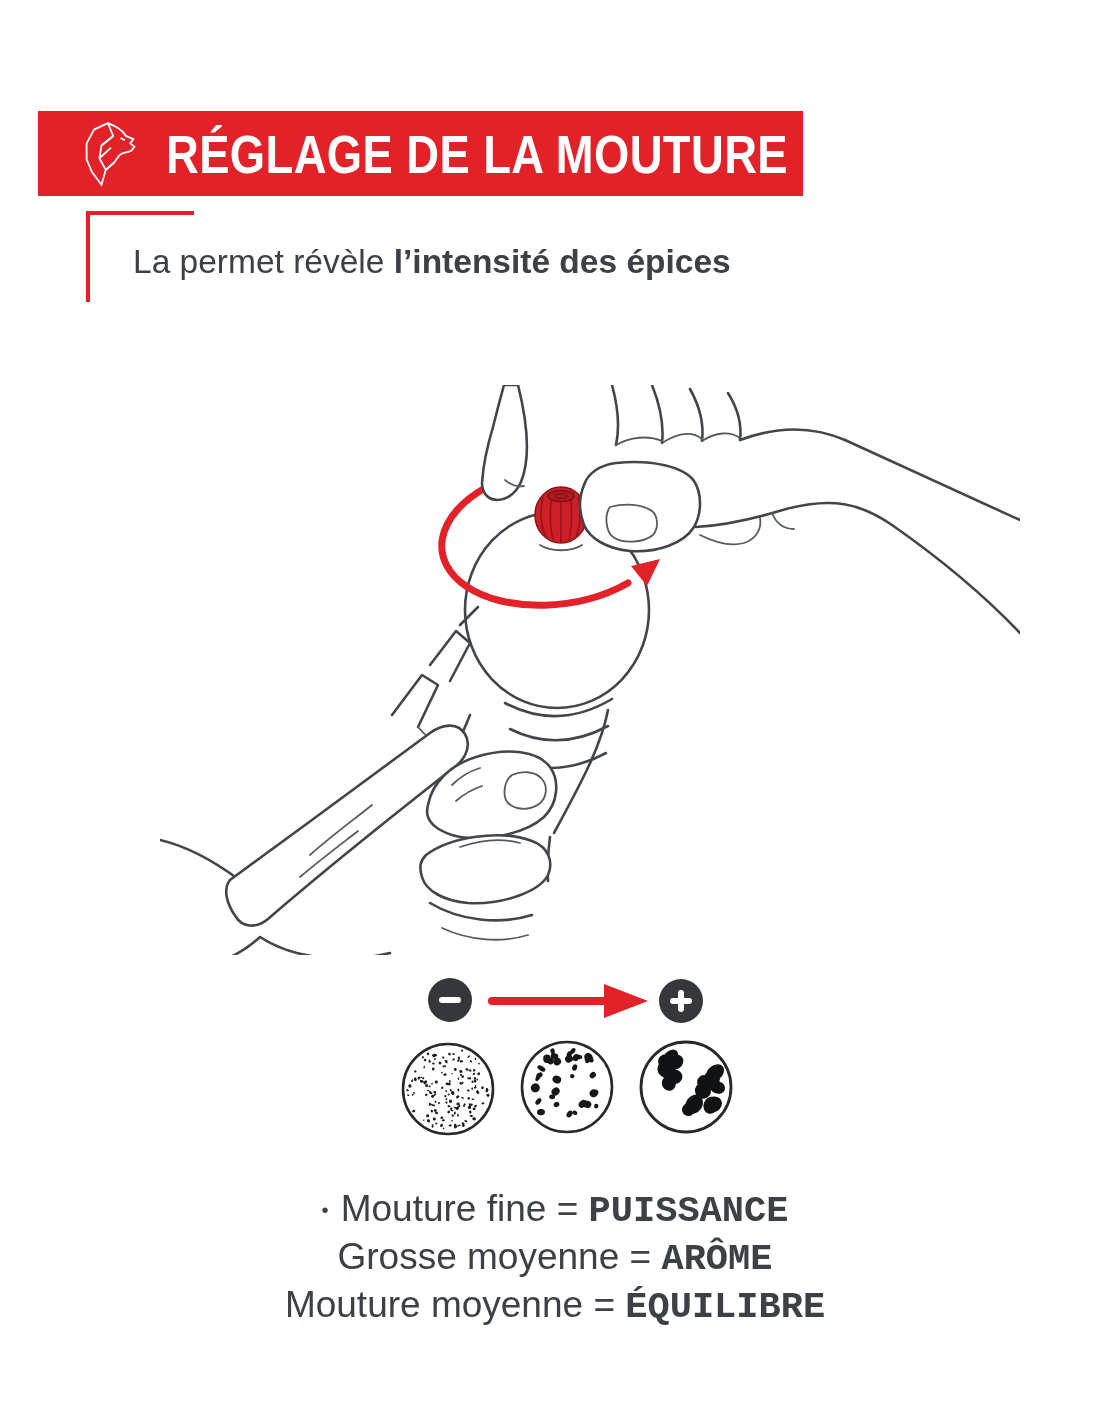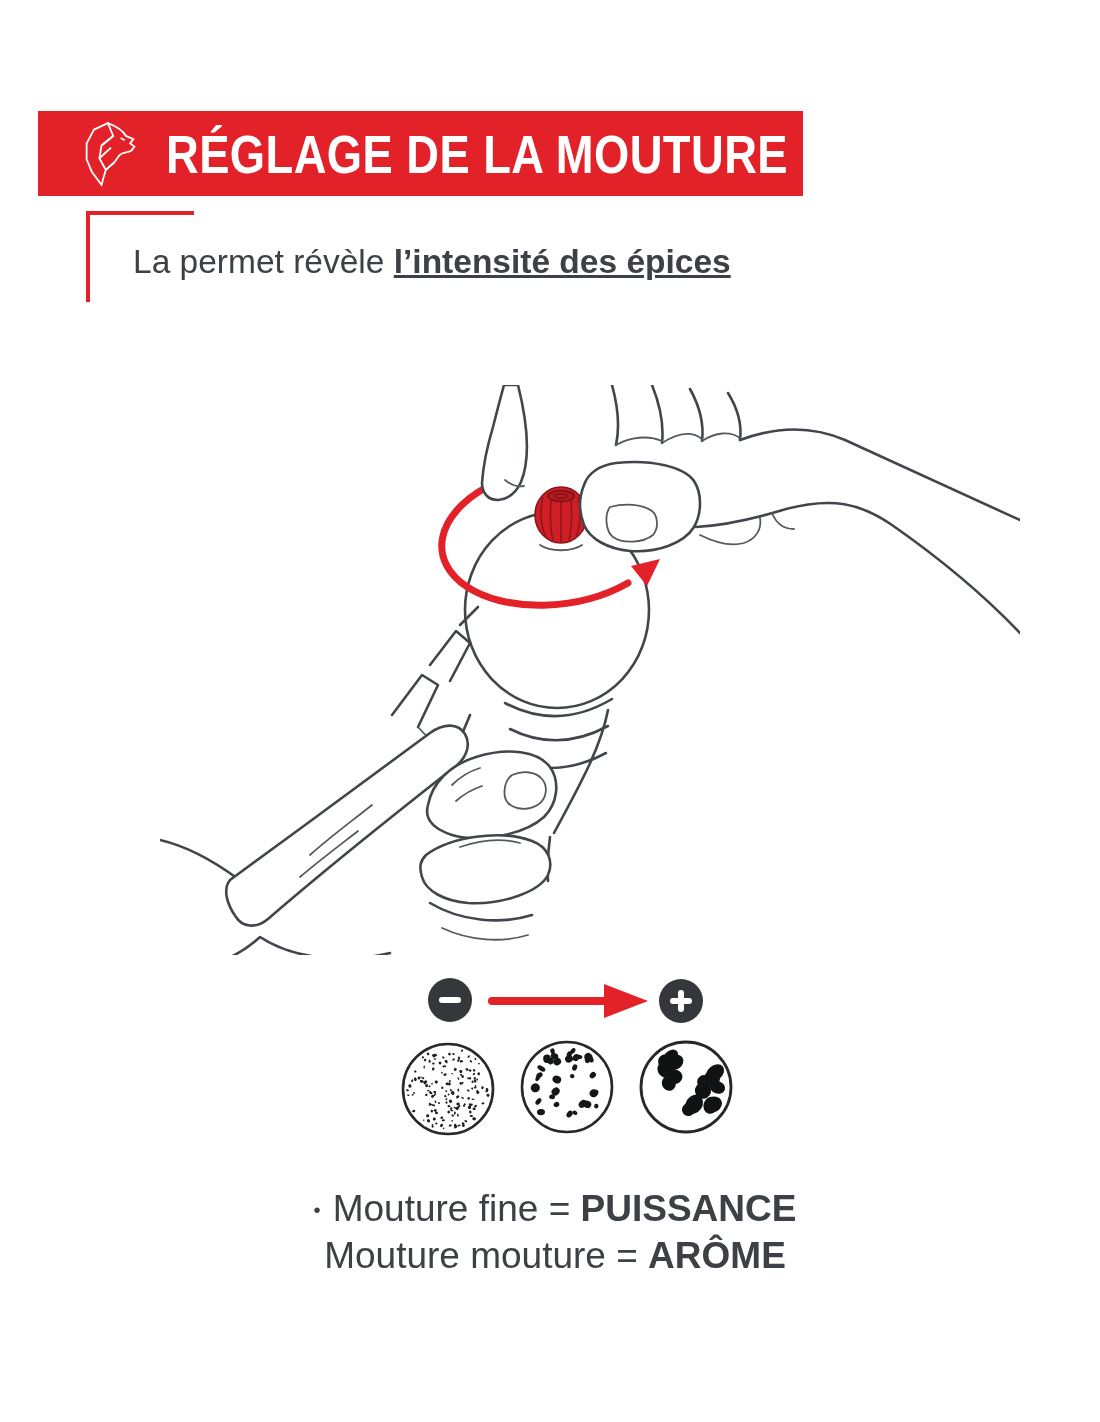--- a/index.html
+++ b/index.html
@@ -13,21 +13,21 @@
   #banner .lion{width:64px;height:68px;flex:0 0 auto;}
   #banner h1{margin:0 0 0 24px;color:#ffffff;font-size:54px;font-weight:600;
              letter-spacing:.5px;white-space:nowrap;transform:scaleX(.84);
              transform-origin:left center;}
 
   
   #bracket-h{left:86px;top:211px;width:108px;height:4px;background:#e32129;}
   #bracket-v{left:86px;top:211px;width:4px;height:91px;background:#e32129;}
   #intro{left:133px;top:234px;width:900px;color:#3d4145;font-size:33.5px;
          line-height:55px;font-weight:400;}
-  #intro b{font-weight:700;text-decoration:underline;}
+  #intro b{font-weight:700;}
 
   
   #mill-illu{left:160px;top:385px;width:860px;height:570px;}
   .ink{stroke:#42464b;stroke-width:2.6;fill:none;stroke-linecap:round;stroke-linejoin:round;}
   .inkfill{stroke:#42464b;stroke-width:2.6;fill:#ffffff;stroke-linecap:round;stroke-linejoin:round;}
   .thin{stroke:#565a5f;stroke-width:1.8;fill:none;stroke-linecap:round;}
 
   
   .badge{width:44px;height:44px;border-radius:50%;background:#35373a;}
   #minus-badge{left:428px;top:978px;}
@@ -39,21 +39,21 @@
 
   
   .tex{width:100px;height:100px;}
   #tex-fine{left:398px;top:1039px;}
   #tex-medium{left:517px;top:1037px;}
   #tex-coarse{left:636px;top:1037px;}
 
   
   #legend{left:150px;top:1186px;width:810px;text-align:center;color:#3d4145;
           font-size:37px;line-height:46px;font-weight:400;}
-  #legend b{font-weight:700;}
+  #legend b{font-weight:700;font-family:Liberation Mono, monospace;}
   #legend .bullet{font-size:.55em;vertical-align:.18em;margin-right:12px;}
 </style>
 </head>
 <body>
 
 <div id="page">
 
   <div id="banner" class="abs">
     <svg class="lion" viewBox="0 0 60 64">
       <g stroke="#ffffff" stroke-width="1.7" fill="none" stroke-linejoin="miter">
@@ -414,17 +414,20 @@
         <ellipse cx="32.8" cy="46.3" rx="6.9" ry="7.6" transform="rotate(160 32.8 46.3)"></ellipse>
         <ellipse cx="81.5" cy="50.4" rx="7.7" ry="6.2" transform="rotate(17 81.5 50.4)"></ellipse>
       </g>
   </svg>
 
   <div id="legend" class="abs">
     <div>
       <span class="bullet">•</span><span>Mouture fine = </span><b>PUISSANCE</b>
     </div>
     <div>
-      <span>Mouture mouture = </span><b>ARÔME</b>
+      <span>Grosse moyenne = </span><b>ARÔME</b>
+    </div>
+    <div>
+      <span>Mouture moyenne = </span><b>ÉQUILIBRE</b>
     </div>
   </div>
 
 </div>
 
 </body></html>

